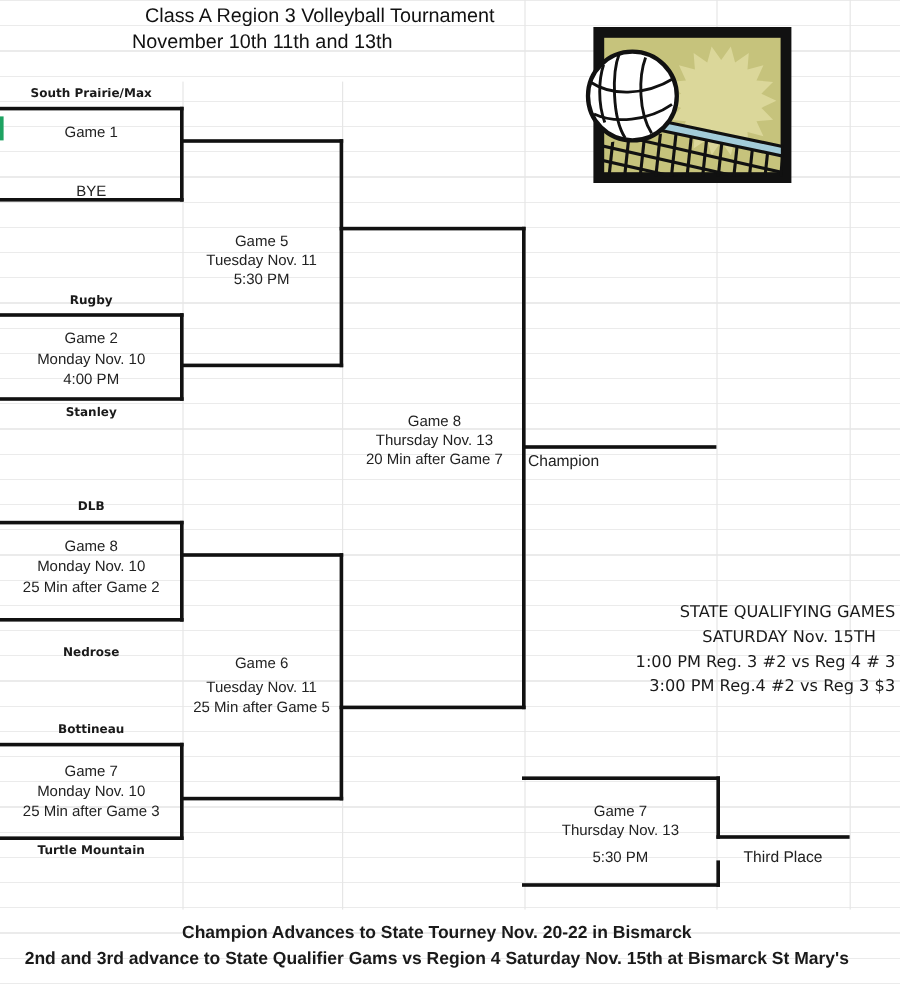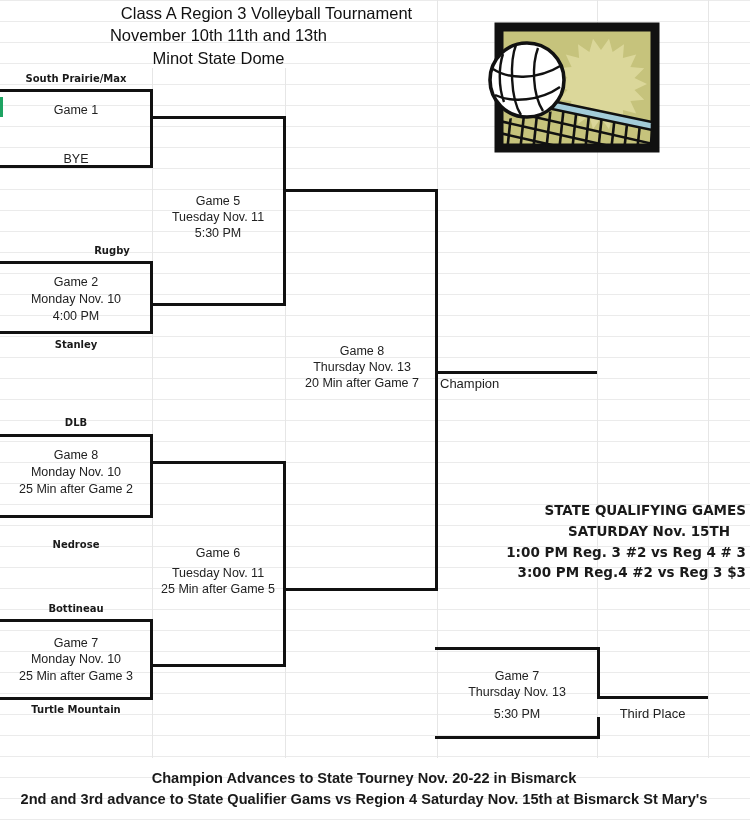--- a/index.html
+++ b/index.html
@@ -7,40 +7,39 @@
          background-image:repeating-linear-gradient(to bottom,#ebebeb 0px,#ebebeb 1px,transparent 1px,transparent 21px);
          font-family:"Liberation Sans",sans-serif;color:#1a1a1a;}
   .vgl{position:absolute;width:1px;background:#e6e6e6;}
   .bl{position:absolute;background:#111;}
   .txt{position:absolute;white-space:nowrap;}
   .center{text-align:center;}
   .title{font-size:16.5px;line-height:22px;color:#111;}
   .team{font-family:"DejaVu Sans",sans-serif;font-weight:bold;font-size:10px;}
   .ginfo{font-size:12.5px;line-height:16px;color:#222;}
   .plain{font-size:13px;color:#222;}
-  .sq{font-family:"DejaVu Sans",sans-serif;font-weight:bold;font-size:13.5px;line-height:20.5px;text-align:right;}
+  .sq{font-family:"DejaVu Sans",sans-serif;font-weight:normal;font-size:13.5px;line-height:20.5px;text-align:right;}
   .foot{font-weight:bold;font-size:14.6px;}
   .sel{position:absolute;background:#1ea362;}
 </style>
 </head>
 <body>
 
 <div class="sheet">
 
   <div class="vgl" style="left:152px;top:68px;height:690px;"></div>
   <div class="vgl" style="left:285px;top:68px;height:690px;"></div>
   <div class="vgl" style="left:437px;top:0;height:758px;"></div>
   <div class="vgl" style="left:597px;top:0;height:758px;"></div>
   <div class="vgl" style="left:708px;top:0;height:758px;"></div>
 
   <div class="sel" style="left:0;top:97px;width:3px;height:20px;"></div>
 
   <div class="txt title center" style="left:0;top:2px;width:437px;padding-left:48px;">Class A Region 3 Volleyball Tournament</div>
   <div class="txt title center" style="left:0;top:24px;width:437px;">November 10th 11th and 13th</div>
-  <div class="txt title center" style="left:0;top:47px;width:437px;">Minot State Dome</div>
 
   <div class="bl" style="left:0;top:89px;width:153px;height:3px;"></div>
   <div class="bl" style="left:0;top:165px;width:153px;height:3px;"></div>
   <div class="bl" style="left:150px;top:89px;width:3px;height:79px;"></div>
   <div class="bl" style="left:150px;top:116px;width:136px;height:3px;"></div>
 
   <div class="bl" style="left:0;top:261px;width:153px;height:3px;"></div>
   <div class="bl" style="left:0;top:331px;width:153px;height:3px;"></div>
   <div class="bl" style="left:150px;top:261px;width:3px;height:73px;"></div>
   <div class="bl" style="left:150px;top:303px;width:136px;height:3px;"></div>
@@ -64,21 +63,21 @@
   <div class="bl" style="left:435px;top:189px;width:3px;height:402px;"></div>
   <div class="bl" style="left:435px;top:371px;width:162px;height:3px;"></div>
 
   <div class="bl" style="left:435px;top:647px;width:165px;height:3px;"></div>
   <div class="bl" style="left:435px;top:736px;width:165px;height:3px;"></div>
   <div class="bl" style="left:597px;top:647px;width:3px;height:52px;"></div>
   <div class="bl" style="left:597px;top:717px;width:3px;height:22px;"></div>
   <div class="bl" style="left:597px;top:696px;width:111px;height:3px;"></div>
 
   <div class="txt team center" style="left:0;top:73px;width:152px;">South Prairie/Max</div>
-  <div class="txt team center" style="left:0;top:245px;width:152px;padding-left:36px;">Rugby</div>
+  <div class="txt team center" style="left:0;top:245px;width:152px;">Rugby</div>
   <div class="txt team center" style="left:0;top:339px;width:152px;">Stanley</div>
   <div class="txt team center" style="left:0;top:417px;width:152px;">DLB</div>
   <div class="txt team center" style="left:0;top:523px;width:152px;margin-top:16px;">Nedrose</div>
   <div class="txt team center" style="left:0;top:603px;width:152px;">Bottineau</div>
   <div class="txt team center" style="left:0;top:704px;width:152px;">Turtle Mountain</div>
 
   <div class="txt ginfo center" style="left:0;top:102px;width:152px;">Game 1</div>
   <div class="txt ginfo center" style="left:0;top:151px;width:152px;">BYE</div>
 
   <div class="txt ginfo center" style="left:0;top:274px;width:152px;">Game 2</div>

